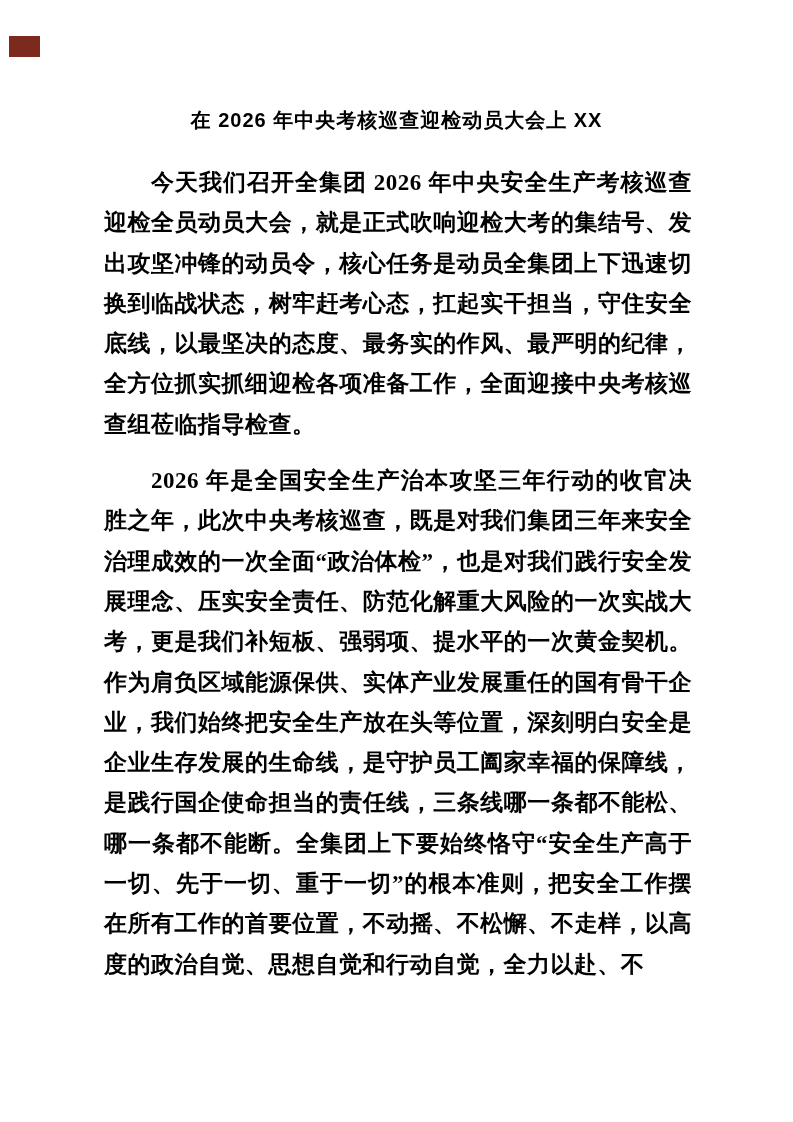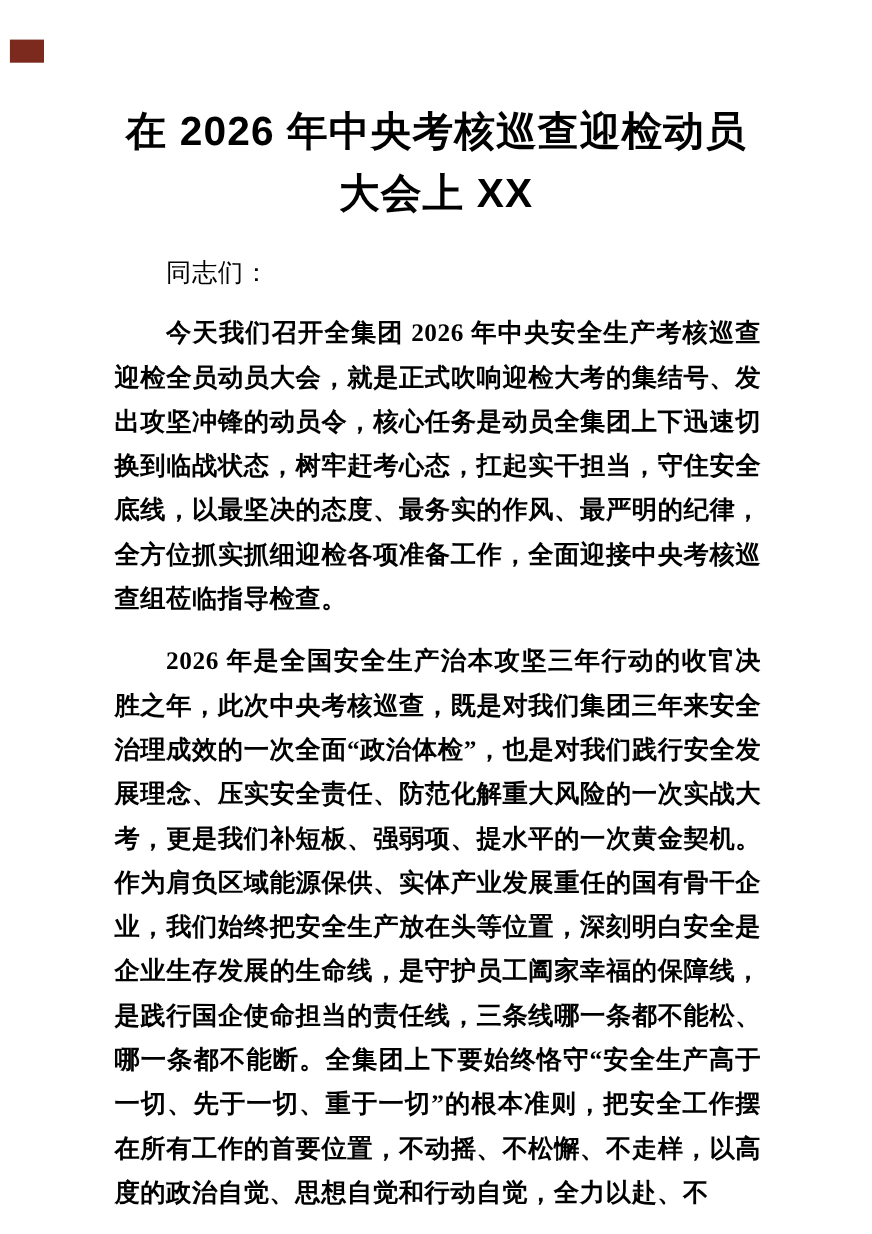--- a/index.html
+++ b/index.html
@@ -18,21 +18,21 @@
     left: 9px;
     top: 36px;
     width: 31px;
     height: 21px;
   }
   .doc-title {
     margin: 92px 98px 0 98px;
     text-align: center;
     font-family: "Liberation Sans", sans-serif;
     font-weight: bold;
-    font-size: 37px;
+    font-size: 20px;
     line-height: 56px;
     letter-spacing: 1px;
   }
   .doc-body {
     margin: 0 101px 0 104px;
     font-size: 23px;
     line-height: 40.3px;
     letter-spacing: 0.5px;
   }
   .salutation {
@@ -55,20 +55,19 @@
 
 <div class="page" style="background: rgb(255, 255, 255);">
 
   <div class="red-corner-mark" style="background: rgb(124, 42, 30);"></div>
 
   <h1 class="doc-title">
     <span>在 2026 年中央考核巡查迎检动员大会上 XX</span><br>
   </h1>
 
   <div class="doc-body">
-    <p class="salutation">同志们：</p>
 
     <p class="para">今天我们召开全集团 2026 年中央安全生产考核巡查迎检全员动员大会，就是正式吹响迎检大考的集结号、发出攻坚冲锋的动员令，核心任务是动员全集团上下迅速切换到临战状态，树牢赶考心态，扛起实干担当，守住安全底线，以最坚决的态度、最务实的作风、最严明的纪律，全方位抓实抓细迎检各项准备工作，全面迎接中央考核巡查组莅临指导检查。</p>
 
     <p class="para">2026 年是全国安全生产治本攻坚三年行动的收官决胜之年，此次中央考核巡查，既是对我们集团三年来安全治理成效的一次全面“政治体检”，也是对我们践行安全发展理念、压实安全责任、防范化解重大风险的一次实战大考，更是我们补短板、强弱项、提水平的一次黄金契机。作为肩负区域能源保供、实体产业发展重任的国有骨干企业，我们始终把安全生产放在头等位置，深刻明白安全是企业生存发展的生命线，是守护员工阖家幸福的保障线，是践行国企使命担当的责任线，三条线哪一条都不能松、哪一条都不能断。全集团上下要始终恪守“安全生产高于一切、先于一切、重于一切”的根本准则，把安全工作摆在所有工作的首要位置，不动摇、不松懈、不走样，以高度的政治自觉、思想自觉和行动自觉，全力以赴、不</p>
   </div>
 
 </div>
 
 </body></html>

